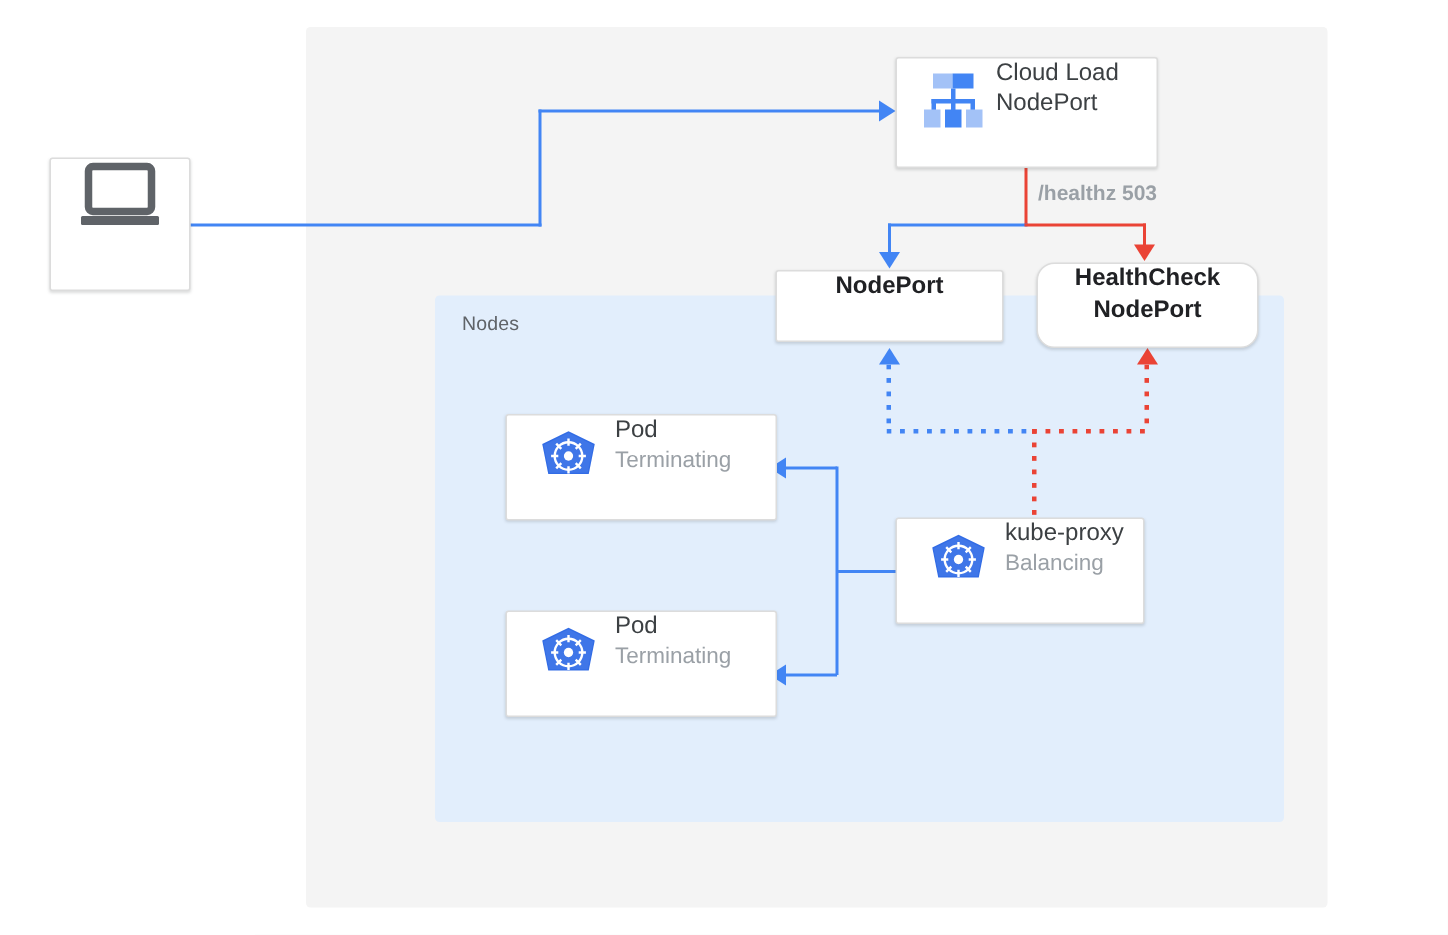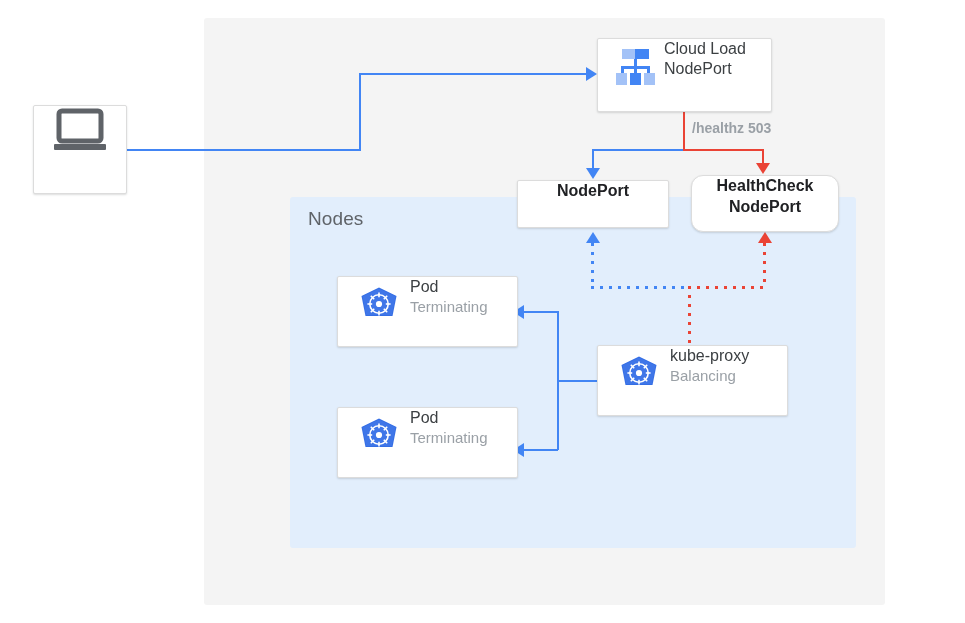--- a/index.html
+++ b/index.html
@@ -25,21 +25,21 @@
   .panel-nodes{
     position:absolute;
     left:290px; top:197px;
     width:566px; height:351px;
     background:#e2eefc;
     border-radius:3px;
   }
   .panel-nodes-label{
     position:absolute;
     left:308px; top:208px;
-    font-size:19px;
+    font-size:13px;
     color:#5f6368;
     letter-spacing:.1px;
   }
   
   .card{
     position:absolute;
     background:#ffffff;
     border:1px solid #dcdcdc;
     border-radius:2px;
     box-shadow:0 1px 2px rgba(60,64,67,.18);
@@ -70,21 +70,21 @@
     line-height:1.3;
   }
   
   #client-card{ left:33px; top:105px; width:94px; height:89px;
                 justify-content:center; }
   #lb-card    { left:597px; top:38px;  width:175px; height:74px; padding-left:10px;}
   #nodeport-card   { left:517px; top:180px; width:152px; height:48px; }
   #hcnodeport-card { left:691px; top:175px; width:148px; height:57px;border-radius:12px; }
   #pod1-card  { left:337px; top:276px; width:181px; height:71px; padding-left:10px;}
   #pod2-card  { left:337px; top:407px; width:181px; height:71px; padding-left:10px;}
-  #kubeproxy-card{ left:597px; top:345px; width:191px; height:71px; padding-left:10px;}
+  #kubeproxy-card{ left:597px; top:345px; width:166px; height:71px; padding-left:10px;}
 
   .icon-slot{
     flex:0 0 auto;
     display:flex;
     align-items:center;
     justify-content:center;
   }
   .icon-56{ width:62px; height:62px; }
   .icon-lb{ width:56px; height:56px; }
 

